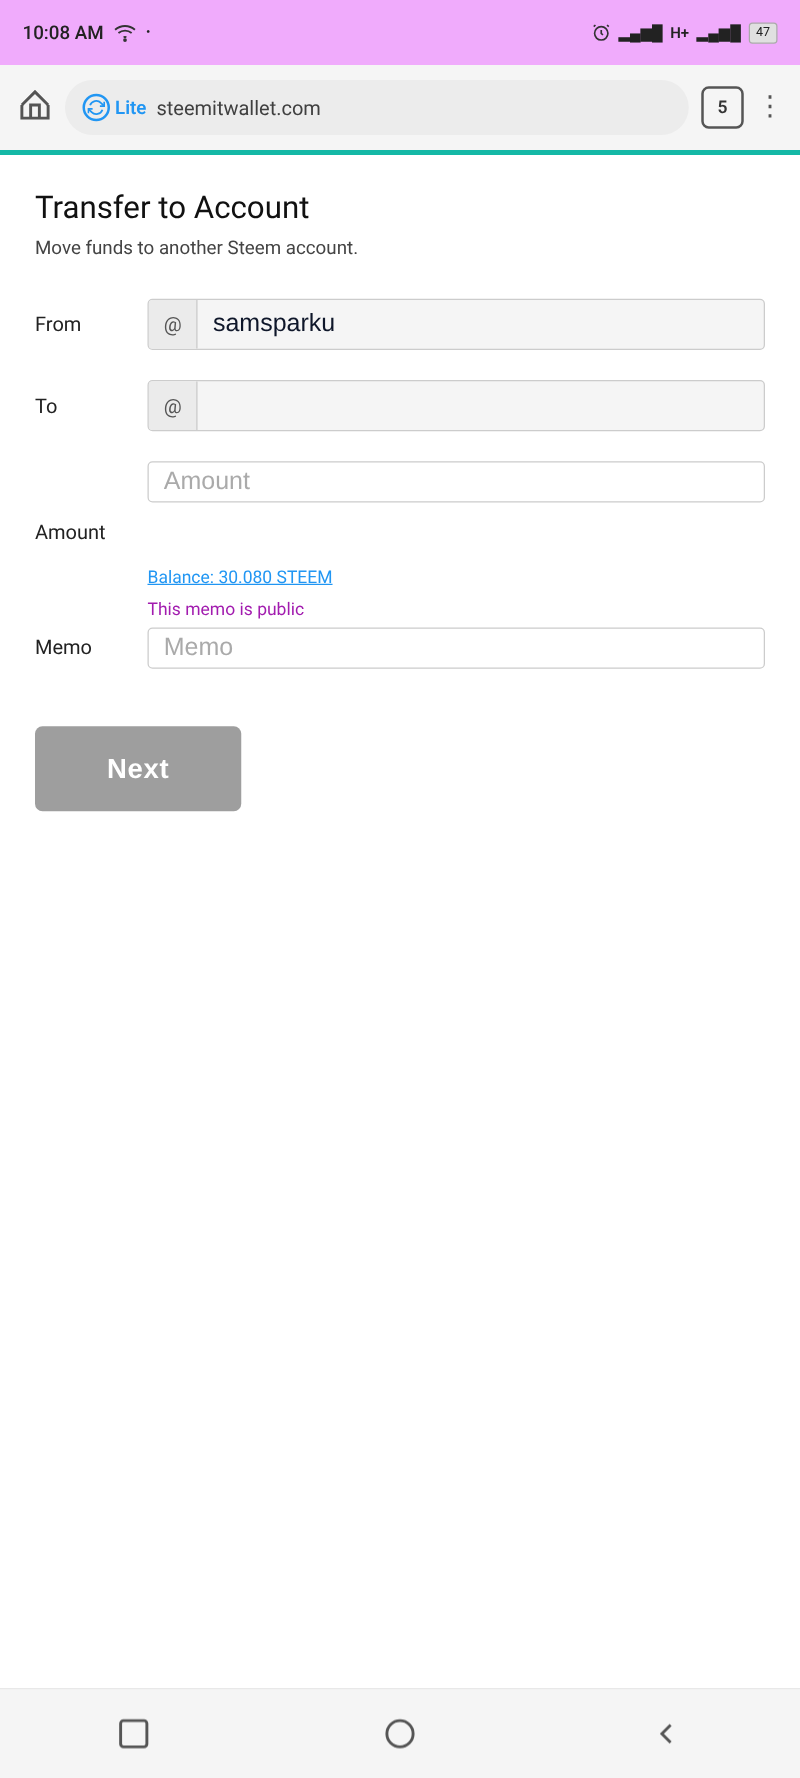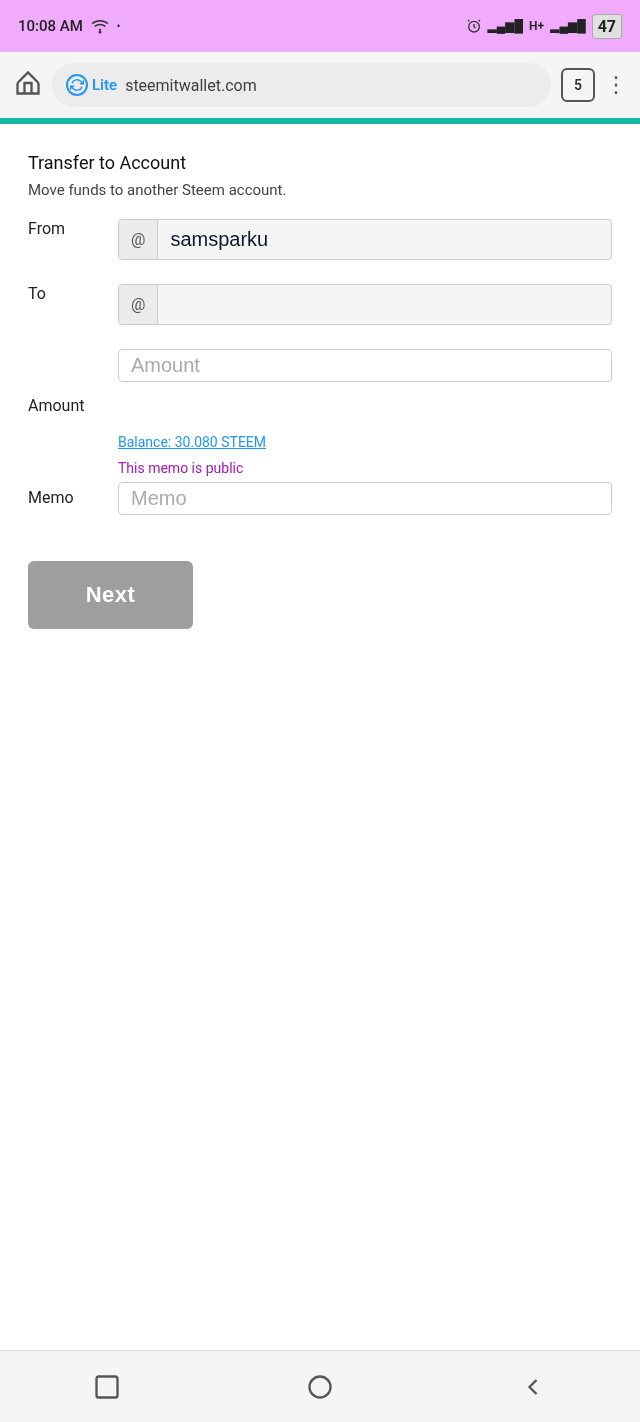--- a/index.html
+++ b/index.html
@@ -37,35 +37,35 @@
       gap: 6px;
       font-size: 13px;
       color: #222;
     }
     .battery-icon {
       display: inline-flex;
       align-items: center;
       background: #e0e0e0;
       border-radius: 3px;
       padding: 2px 5px;
-      font-size: 16px;
-      font-weight: 700;
+      font-size: 10px;
+      font-weight: 400;
       border: 1.5px solid #aaa;
     }
 
     
     .browser-bar {
       width: 100%;
       height: 72px;
       background: #f5f5f5;
       display: flex;
       align-items: center;
       padding: 0 14px;
       gap: 10px;
-      border-bottom: 6px solid #14b8a6;
+      border-bottom: 4px solid #14b8a6;
     }
     .home-icon svg { width: 28px; height: 28px; }
     .url-bar {
       flex: 1;
       height: 44px;
       background: #ececec;
       border-radius: 22px;
       display: flex;
       align-items: center;
       padding: 0 14px;
@@ -109,35 +109,35 @@
       color: #555;
       line-height: 1;
       letter-spacing: -1px;
     }
 
     
     .page-content {
       padding: 28px 28px 40px 28px;
     }
     .page-title {
-      font-size: 18px;
+      font-size: 25px;
       font-weight: 400;
       color: #111;
       margin-bottom: 8px;
     }
     .page-subtitle {
       font-size: 15px;
       color: #444;
-      margin-bottom: 20px;
+      margin-bottom: 32px;
     }
 
     
     .form-row {
       display: flex;
-      align-items: flex-start;
+      align-items: center;
       margin-bottom: 24px;
       gap: 0;
     }
     .form-label {
       width: 90px;
       font-size: 16px;
       color: #222;
       flex-shrink: 0;
     }
     .input-wrapper {

